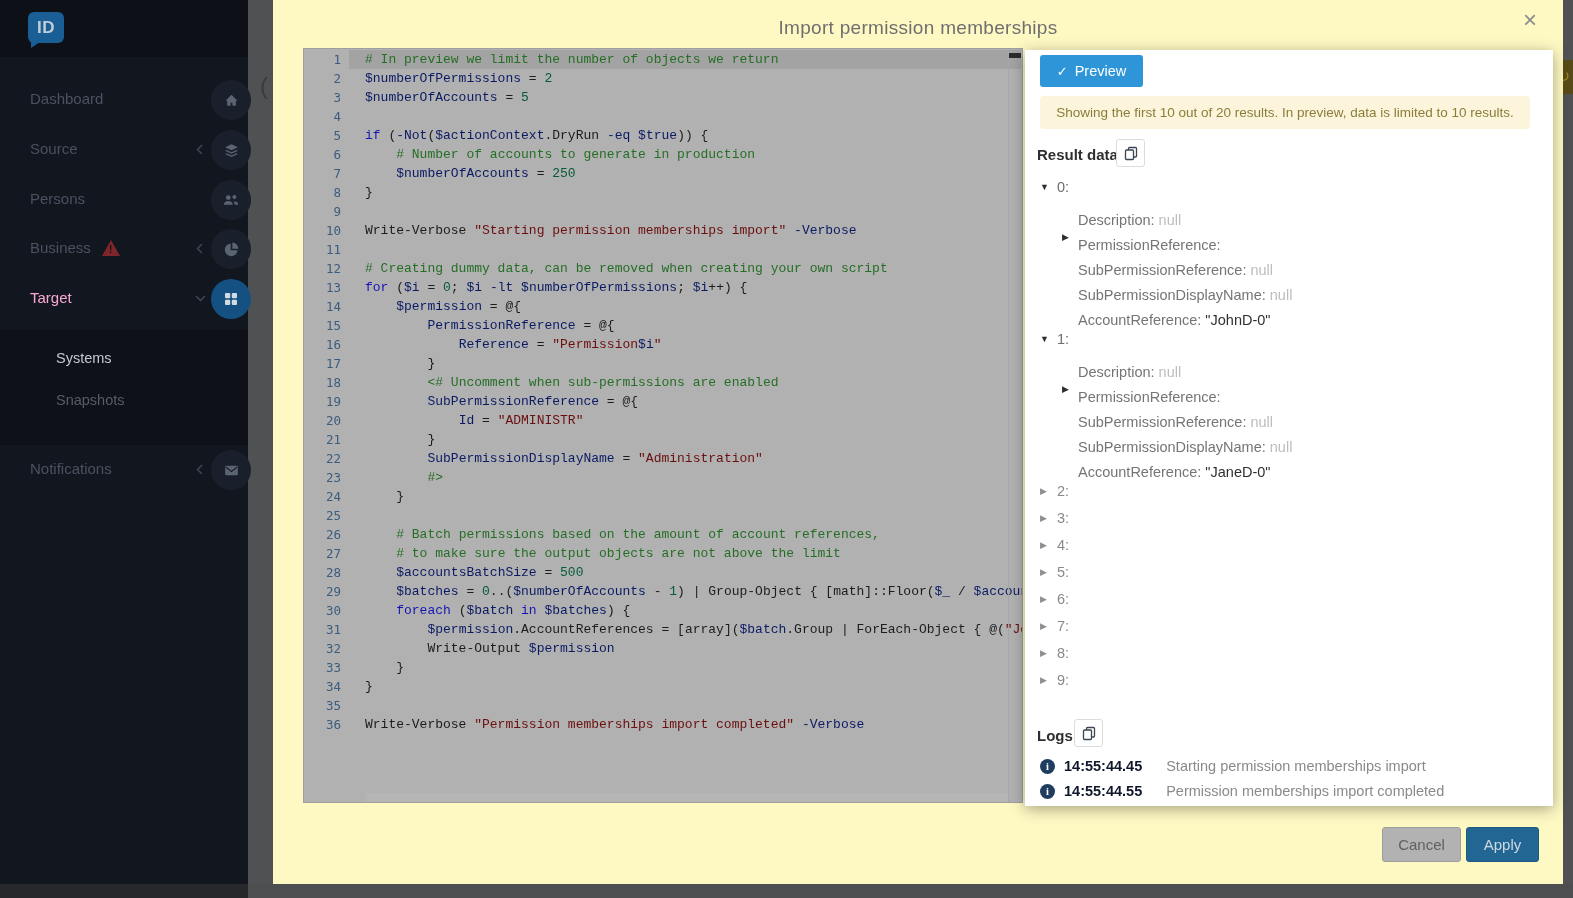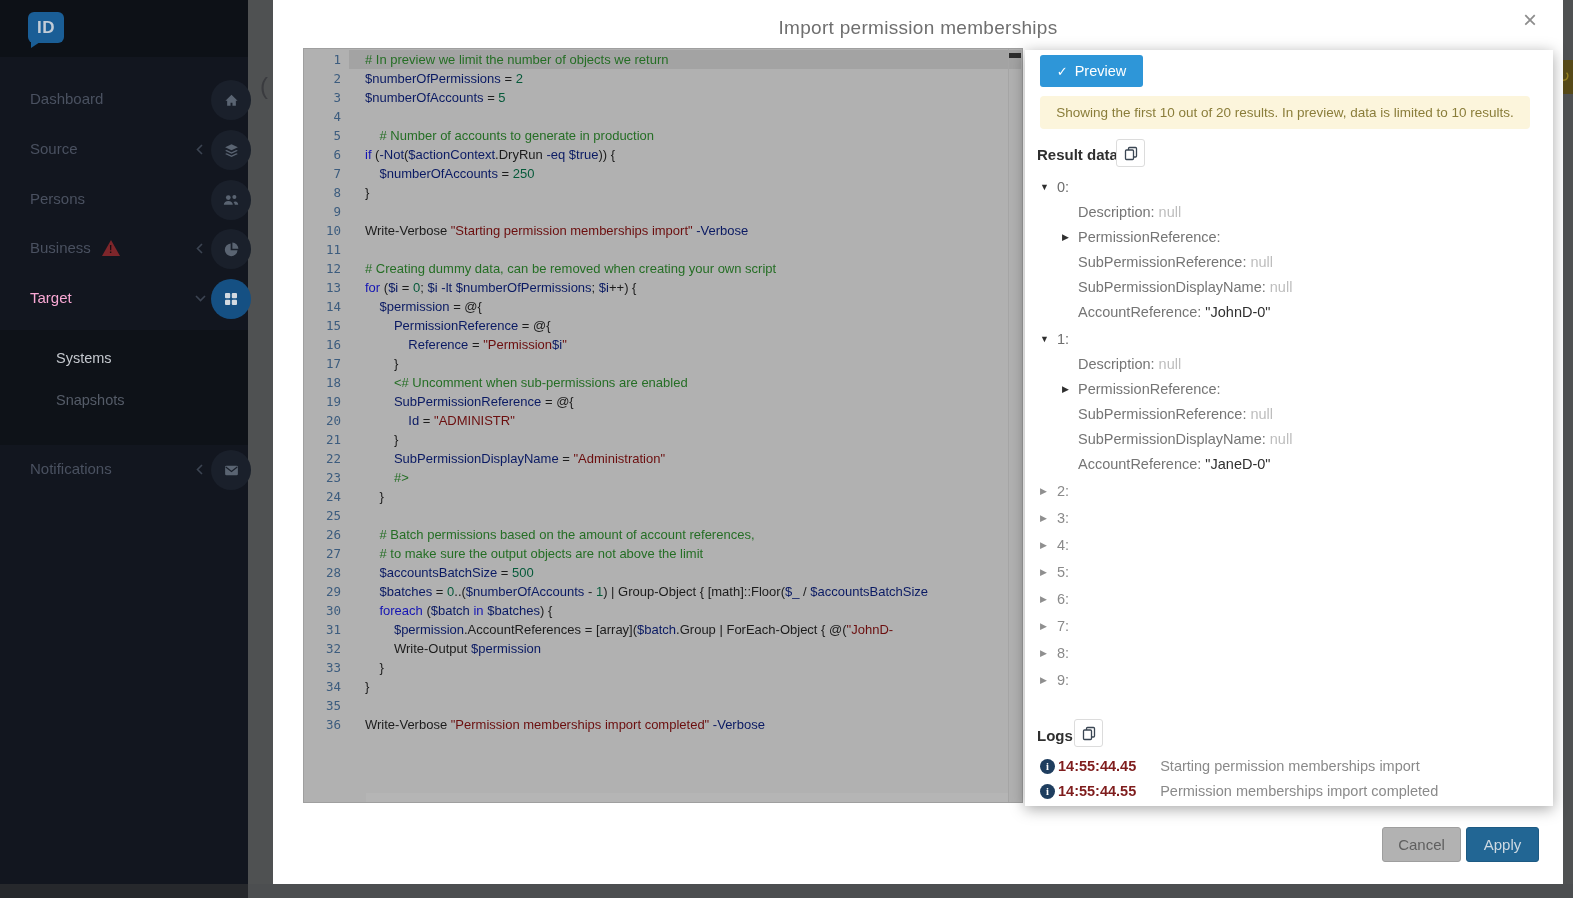--- a/index.html
+++ b/index.html
@@ -26,35 +26,35 @@
   .sb-circle { position:absolute; left:195px; top:2px; width:40px; height:40px; border-radius:50%; background:#1a202b;
                display:flex; align-items:center; justify-content:center; }
   .sb-circle.active { background:#155083; }
   .sb-submenu { position:absolute; left:0; top:330px; width:248px; height:115px; background:#0e1218; }
   .sb-sub { position:absolute; left:56px; font-size:14.5px; }
   .warn-tri { position:absolute; left:86px; top:13px; width:0; height:0;
               border-left:9px solid transparent; border-right:9px solid transparent; border-bottom:16px solid #7e262b; }
   .warn-tri i { position:absolute; left:-2px; top:4px; font-style:normal; font-weight:bold; font-size:10px; color:#1a0e12; }
 
   
-  .modal { position:absolute; left:273px; top:0; width:1290px; height:884px; background:#ffffff; }
+  .modal { position:absolute; left:273px; top:0; width:1290px; height:884px; background:#fef9c3; }
   .modal-title { position:absolute; left:0; right:0; top:17px; text-align:center; font-size:19px; font-weight:300;
                  color:#6f6f6f; letter-spacing:.3px; }
   .modal-close { position:absolute; right:26px; top:8px; font-size:24px; color:#8d8d8d; cursor:pointer; line-height:24px; font-weight:300;}
 
   
   .editor { position:absolute; left:30px; top:48px; width:720px; height:755px; background:#b1b1b1;
             border:1px solid #9f9f9f; overflow:hidden; }
   .ed-curline { position:absolute; left:45px; top:1px; right:1px; height:19px; background:#a3a3a3; }
   .ed-body { position:absolute; left:0; top:1px; right:0; display:flex; }
   .gutter { width:61px; flex:none; }
   .gutter .ln { height:19px; line-height:19px; text-align:right; padding-right:24px;
                 font-family:"DejaVu Sans Mono", monospace; font-size:12.5px; color:#3c5c7e; }
   .code-lines { flex:1; overflow:hidden; position:relative; }
-  .cl { height:19px; line-height:19px; white-space:pre; font-family:Liberation Sans, sans-serif; font-size:13px; }
+  .cl { height:19px; line-height:19px; white-space:pre; font-family:Liberation Mono, monospace; font-size:13px; }
   .ed-vsb { position:absolute; right:0; top:0; width:14px; height:100%; border-left:1px solid #a6a6a6; }
   .ed-vsb-thumb { position:absolute; right:1px; top:4px; width:12px; height:5px; background:#2c2c2c; }
   .ed-hsb { position:absolute; left:62px; right:14px; bottom:0; height:9px; background:#b5b5b5; }
 
   
   .btn-cancel { position:absolute; left:1109px; top:827px; width:79px; height:35px; background:#b2b2b2;
                 border:1px solid #9e9e9e; border-radius:3px; color:#5f5f5f; font-size:15px; text-align:center; line-height:33px; }
   .btn-apply  { position:absolute; left:1193px; top:827px; width:73px; height:35px; background:#226694;
                 border:1px solid #1d5a83; border-radius:3px; color:#cdd9e2; font-size:15px; text-align:center; line-height:33px; }
 
@@ -71,28 +71,28 @@
               display:flex; align-items:center; justify-content:center; cursor:pointer; }
   .tree { position:absolute; left:0; top:123px; width:520px; }
   .tree-row { height:25px; line-height:25px; position:relative; }
   .tree-row.root { margin-top:2px; }
   .tri { position:absolute; font-size:9px; top:0; }
   .tri.open { color:#2f2f2f; }
   .tri.closed-dark { color:#2f2f2f; }
   .tri.closed { color:#8f8f8f; }
   .root-lbl { position:absolute; left:32px; color:#6e6e6e; }
   .root-lbl.dim { color:#8a8a8a; }
-  .child-key { position:absolute; left:53px; color:#757575; }
+  .child-key { position:absolute; left:53px; color:#757575;margin-top:8px; }
   .val-null { color:#bdbdbd; }
   .val-string { color:#2f2f2f; }
   .logs { position:absolute; left:0; top:700px; width:604px; }
   .log-row { position:absolute; left:15px; height:18px; display:flex; align-items:center; }
   .info-ic { width:15px; height:15px; border-radius:50%; background:#1f3e5f; color:#fff; font-size:10.5px; font-weight:bold;
              text-align:center; line-height:15px; flex:none; font-family:"Liberation Serif", serif; }
-  .log-time { font-weight:bold; color:#7f1d1d; margin-left:3px; }
+  .log-time { font-weight:bold; color:#0f172a; margin-left:9px; }
   .log-msg { color:#8a8a8a; margin-left:24px; }
 
   svg.ic { display:block; }
 </style>
 <style>.tk-c{color:#256e25}.tk-k{color:#1414b4}.tk-v{color:#0a1a63}.tk-p{color:#0a1a63}.tk-n{color:#065a3a}.tk-s{color:#6b0e0e}.tk-t{color:#1c1c1c}</style></head>
 <body>
 
 <div class="bottom-strip-page"></div>
 <div class="bottom-strip-side"></div>
 <span class="bg-paren">(</span>
@@ -241,22 +241,22 @@
           <div class="ln">33</div>
           <div class="ln">34</div>
           <div class="ln">35</div>
           <div class="ln">36</div>
         </div>
       <div class="code-lines" id="codelines">
           <div class="cl"><span class="tk-c"># In preview we limit the number of objects we return</span></div>
           <div class="cl"><span class="tk-v">$numberOfPermissions</span><span class="tk-t"> = </span><span class="tk-n">2</span></div>
           <div class="cl"><span class="tk-v">$numberOfAccounts</span><span class="tk-t"> = </span><span class="tk-n">5</span></div>
           <div class="cl"></div>
+          <div class="cl"><span class="tk-k">if</span><span class="tk-t"> (</span><span class="tk-p">-Not</span><span class="tk-t">(</span><span class="tk-v">$actionContext</span><span class="tk-t">.DryRun </span><span class="tk-p">-eq</span><span class="tk-t"> </span><span class="tk-v">$true</span><span class="tk-t">)) {</span></div>
           <div class="cl"><span class="tk-t">    </span><span class="tk-c"># Number of accounts to generate in production</span></div>
-          <div class="cl"><span class="tk-k">if</span><span class="tk-t"> (</span><span class="tk-p">-Not</span><span class="tk-t">(</span><span class="tk-v">$actionContext</span><span class="tk-t">.DryRun </span><span class="tk-p">-eq</span><span class="tk-t"> </span><span class="tk-v">$true</span><span class="tk-t">)) {</span></div>
           <div class="cl"><span class="tk-t">    </span><span class="tk-v">$numberOfAccounts</span><span class="tk-t"> = </span><span class="tk-n">250</span></div>
           <div class="cl"><span class="tk-t">}</span></div>
           <div class="cl"></div>
           <div class="cl"><span class="tk-t">Write-Verbose </span><span class="tk-s">"Starting permission memberships import"</span><span class="tk-t"> </span><span class="tk-p">-Verbose</span></div>
           <div class="cl"></div>
           <div class="cl"><span class="tk-c"># Creating dummy data, can be removed when creating your own script</span></div>
           <div class="cl"><span class="tk-k">for</span><span class="tk-t"> (</span><span class="tk-v">$i</span><span class="tk-t"> = </span><span class="tk-n">0</span><span class="tk-t">; </span><span class="tk-v">$i</span><span class="tk-t"> </span><span class="tk-p">-lt</span><span class="tk-t"> </span><span class="tk-v">$numberOfPermissions</span><span class="tk-t">; </span><span class="tk-v">$i</span><span class="tk-t">++) {</span></div>
           <div class="cl"><span class="tk-t">    </span><span class="tk-v">$permission</span><span class="tk-t"> = @{</span></div>
           <div class="cl"><span class="tk-t">        </span><span class="tk-v">PermissionReference</span><span class="tk-t"> = @{</span></div>
           <div class="cl"><span class="tk-t">            </span><span class="tk-v">Reference</span><span class="tk-t"> = </span><span class="tk-s">"Permission</span><span class="tk-v">$i</span><span class="tk-s">"</span></div>

